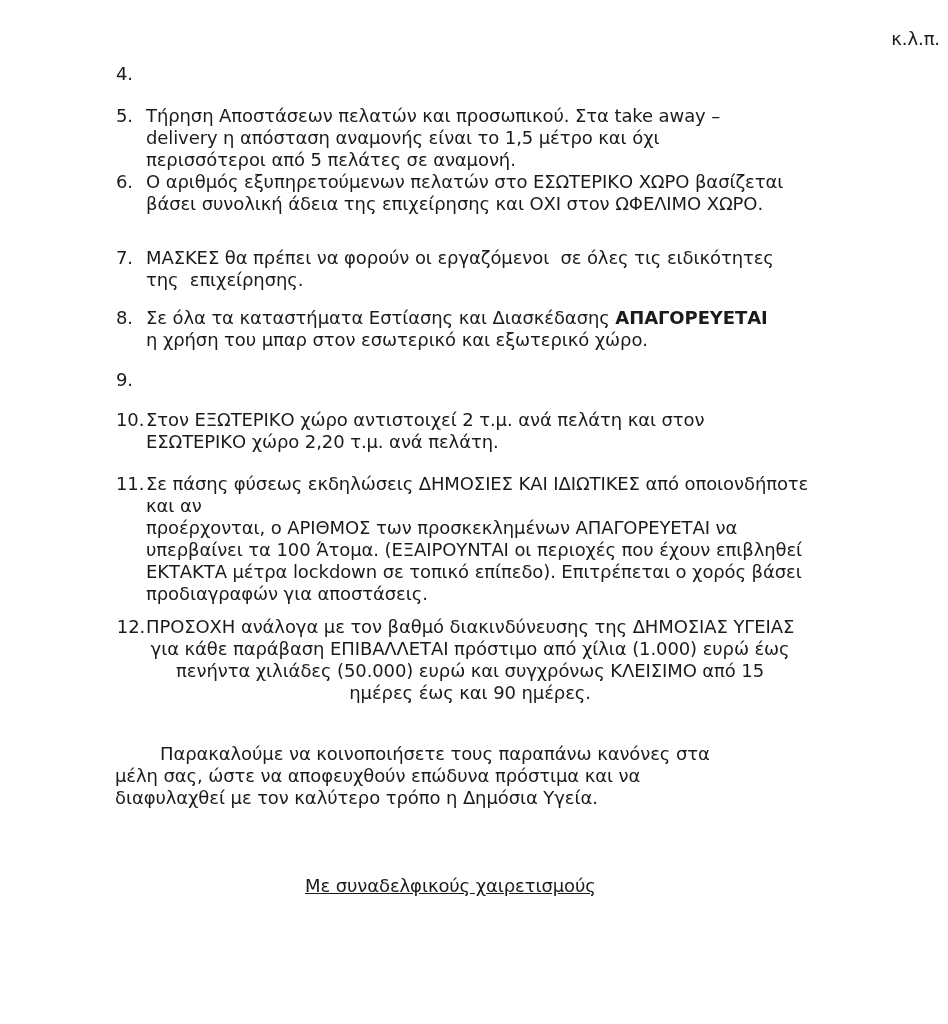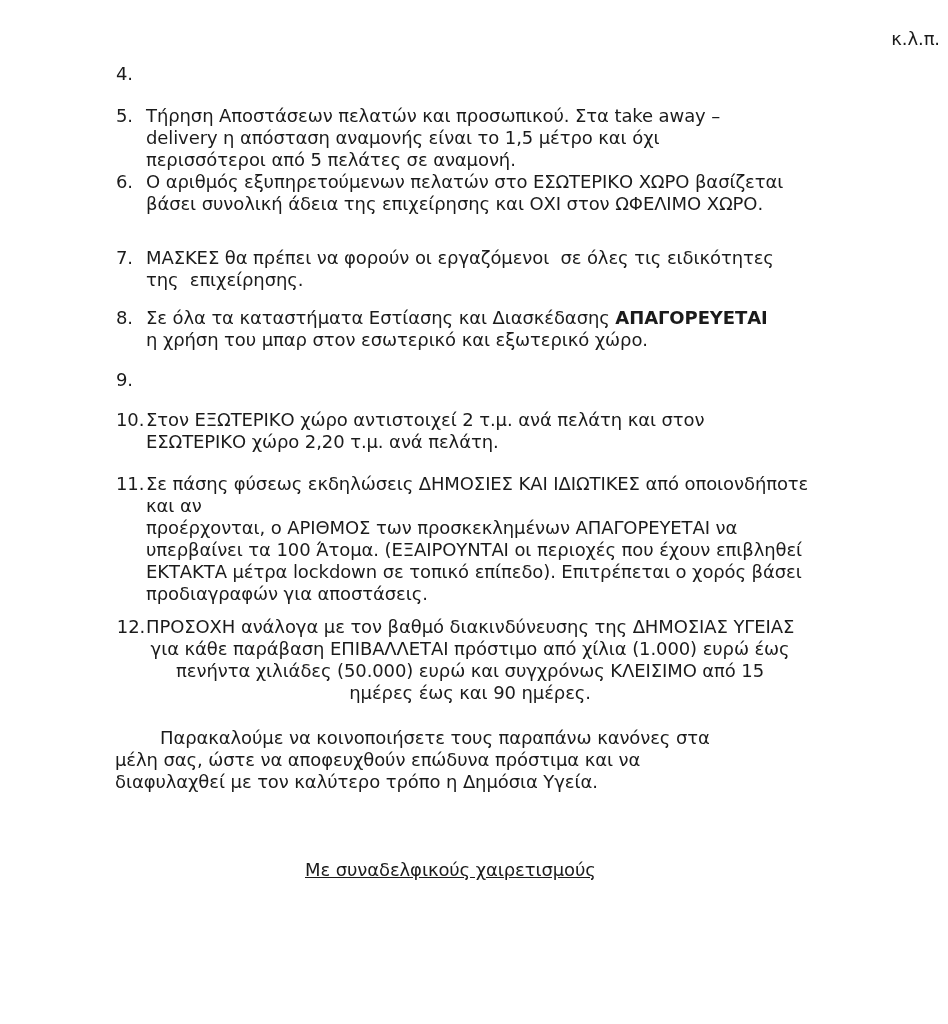--- a/index.html
+++ b/index.html
@@ -42,21 +42,21 @@
   .i6  { margin-top: 0; }
   .i7  { margin-top: 32px; }
   .i8  { margin-top: 16px; }
   .i9  { margin-top: 18px; }
   .i10 { margin-top: 18px; }
   .i11 { margin-top: 20px; }
   .i12 { margin-top: 11px; text-align: center; }
   .b { font-weight: bold; }
   .u { }
   .closing {
-    margin: 23px 0 0 115px;
+    margin: 39px 0 0 115px;
     text-indent: 45px;
     white-space: pre-wrap;
   }
   .signoff {
     margin: 66px 0 0 305px;
     text-decoration: underline;
   }
 </style>
 </head>
 <body>

